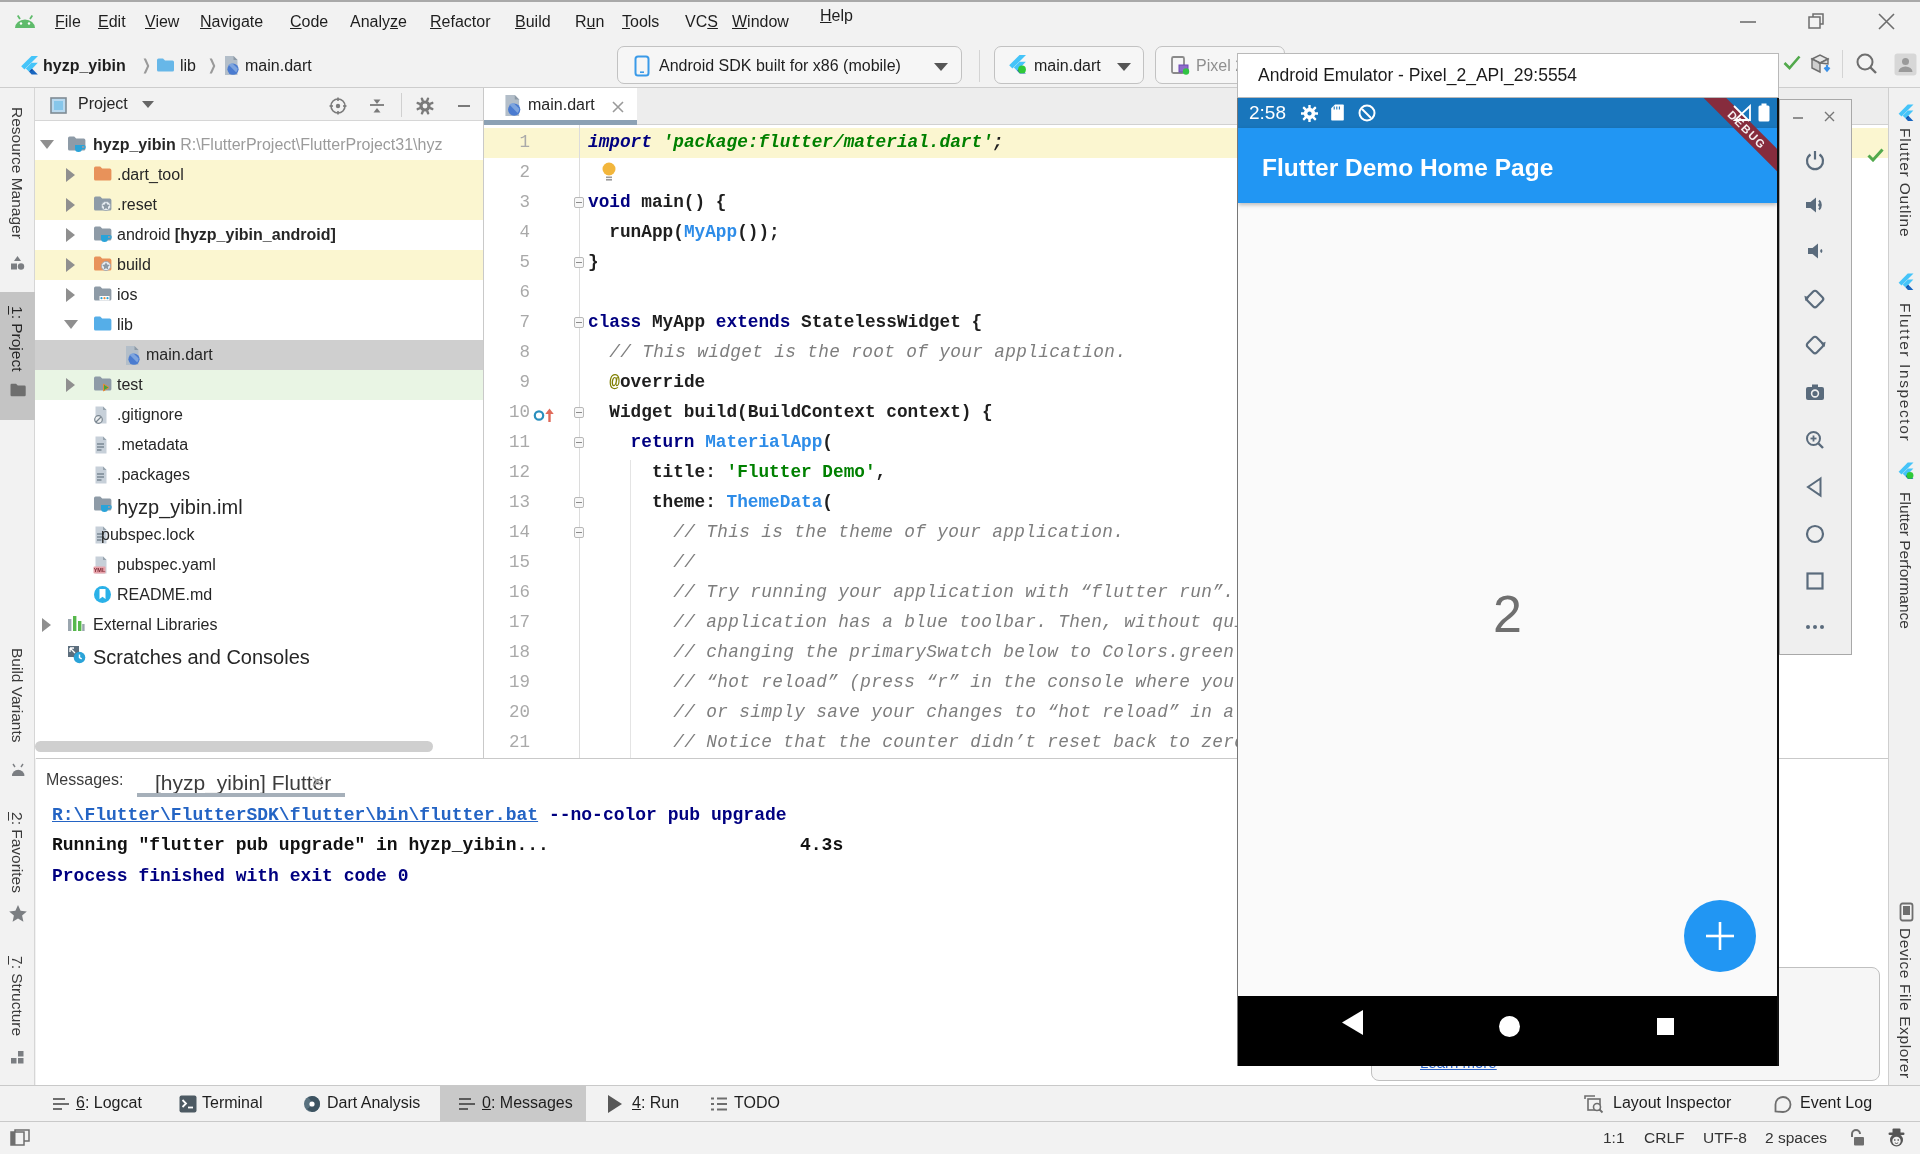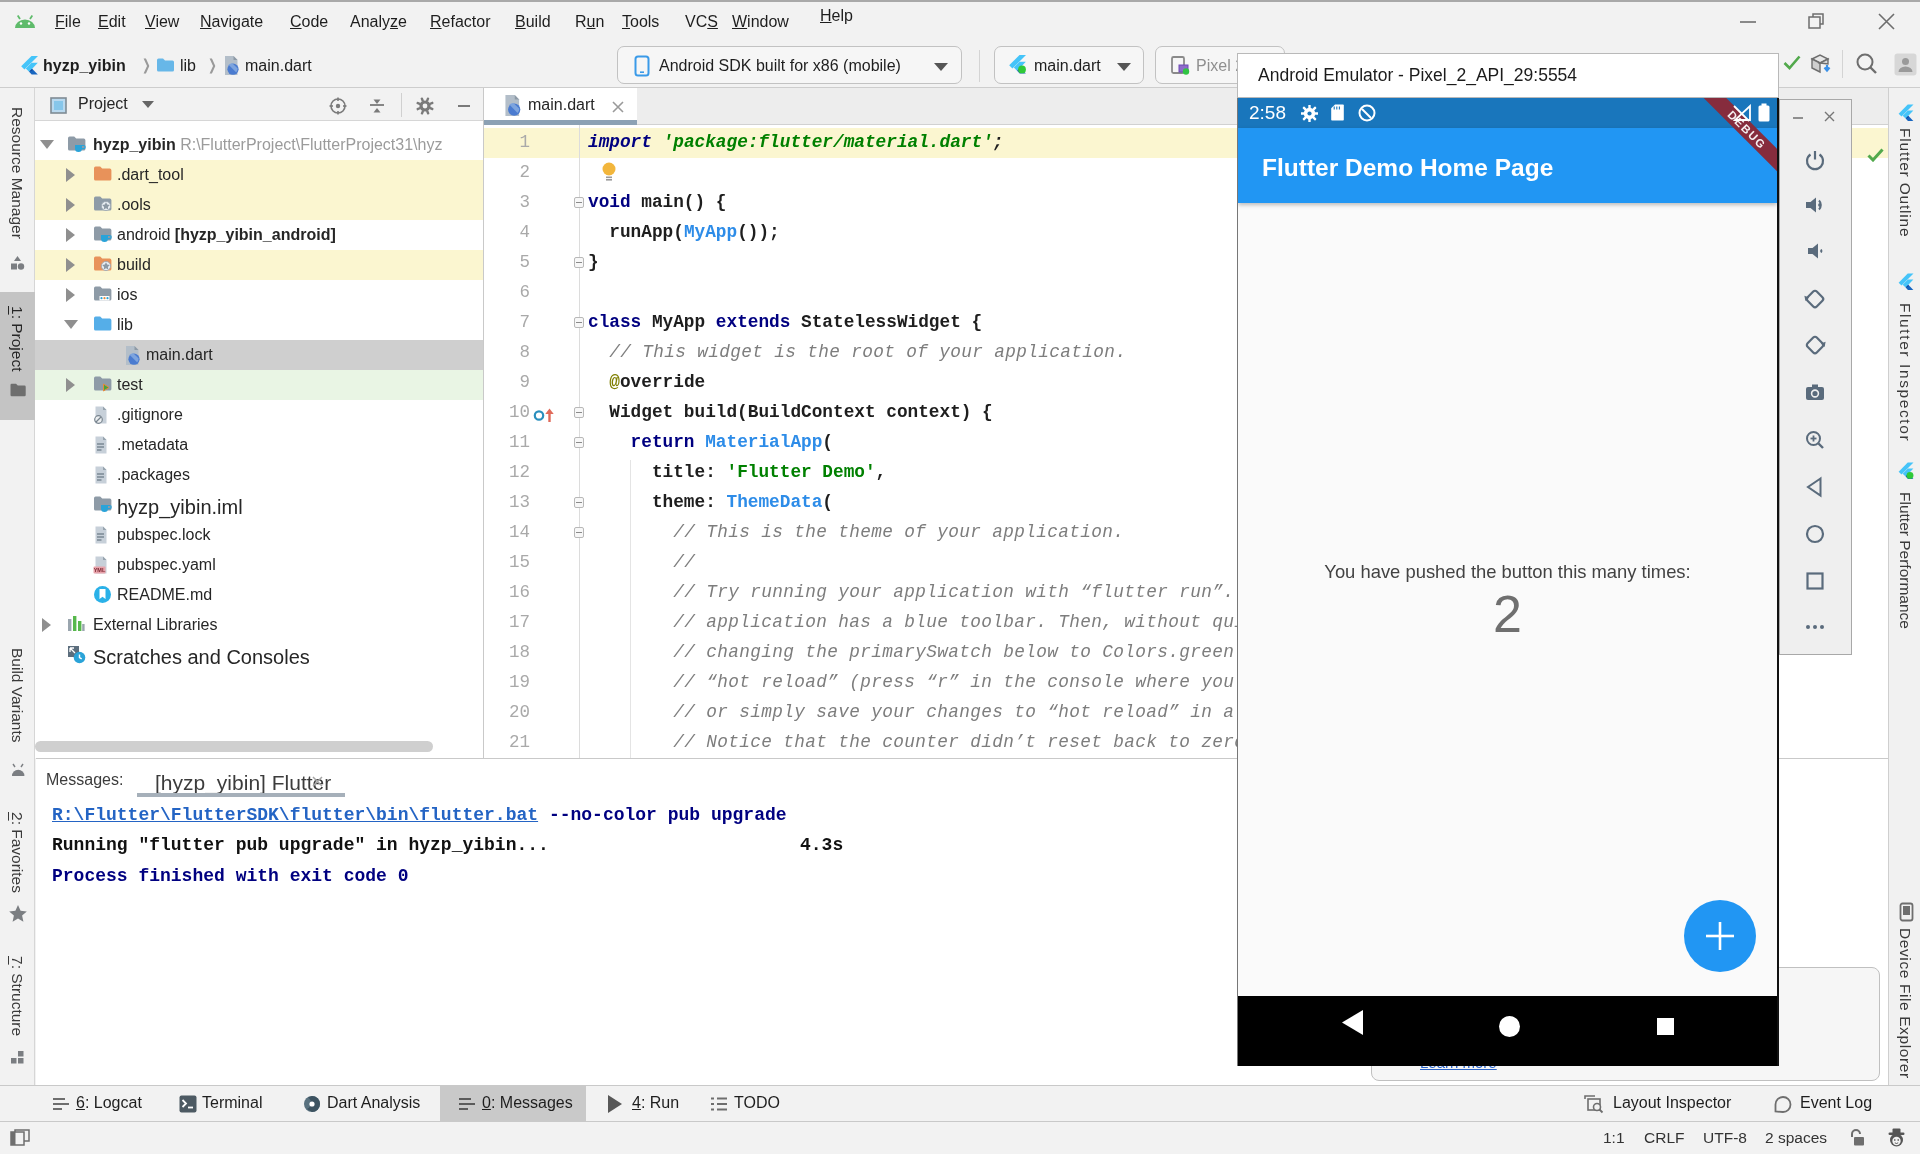--- a/index.html
+++ b/index.html
@@ -201,21 +201,21 @@
       <div class="abs nw" style="left:82px;top:78px;font-size:16px;color:#262626;">.dart_tool</div>
       <div class="abs" style="left:0;top:102px;width:448px;height:30px;background:#fbf6d0"></div>
       <div class="abs" style="left:31px;top:110px;width:0;height:0;border-top:7px solid transparent;border-bottom:7px solid transparent;border-left:9px solid #8f8f8f;"></div>
       <div class="abs" style="left:58px;top:107px;">
         <svg width="19" height="17" viewBox="0 0 19 17">
           <path d="M1 3.2 a1.6 1.6 0 0 1 1.6-1.6 H7.2 l2 2 H16.8 A1.6 1.6 0 0 1 18.4 5.2 V14 a1.6 1.6 0 0 1-1.6 1.6 H2.6 A1.6 1.6 0 0 1 1 14 Z" fill="#8e9ba7"></path>
           <circle cx="13" cy="11" r="4.6" fill="#e9eef2" stroke="#9aa5ae" stroke-width="0.8"></circle>
           <path d="M13 7.2 l1.2 2.4 2.6 .4 -1.9 1.9 .4 2.6 -2.3-1.2 -2.3 1.2 .4-2.6 -1.9-1.9 2.6-.4 z" fill="#8d99a4"></path>
         </svg>
       </div>
-      <div class="abs nw" style="left:82px;top:108px;font-size:16px;color:#262626;">.ools</div>
+      <div class="abs nw" style="left:82px;top:108px;font-size:16px;color:#262626;">.reset</div>
       <div class="abs" style="left:31px;top:140px;width:0;height:0;border-top:7px solid transparent;border-bottom:7px solid transparent;border-left:9px solid #8f8f8f;"></div>
       <div class="abs" style="left:58px;top:137px;">
         <svg width="19" height="17" viewBox="0 0 19 17">
           <path d="M1 3.2 a1.6 1.6 0 0 1 1.6-1.6 H7.2 l2 2 H16.8 A1.6 1.6 0 0 1 18.4 5.2 V14 a1.6 1.6 0 0 1-1.6 1.6 H2.6 A1.6 1.6 0 0 1 1 14 Z" fill="#8e9ba7"></path>
           <path d="M8 10 h7 v3.5 a3.5 3.5 0 0 1-7 0 Z" fill="#2aa3d8"></path>
           <path d="M15 10.5 h1.6 a1.6 1.6 0 0 1 0 3.2 h-1.6" fill="none" stroke="#2aa3d8" stroke-width="1.2"></path>
         </svg>
       </div>
       <div class="abs nw" style="left:82px;top:138px;font-size:16px;color:#262626;">android <b>[hyzp_yibin_android]</b></div>
       <div class="abs" style="left:0;top:162px;width:448px;height:30px;background:#fbf6d0"></div>
@@ -307,21 +307,21 @@
         <svg width="16" height="20" viewBox="0 0 16 20">
           <path d="M2.5 1.5 L10 1.5 L13.5 5 L13.5 18.5 L2.5 18.5 Z" fill="#c7d0d9"></path>
           <path d="M10 1.5 L13.5 5 L10 5 Z" fill="#97a3ae"></path>
           <g stroke="#6f7d89" stroke-width="1.3">
             <line x1="4" y1="9" x2="11" y2="9"></line>
             <line x1="4" y1="12" x2="11" y2="12"></line>
             <line x1="4" y1="15" x2="8.5" y2="15"></line>
           </g>
         </svg>
       </div>
-      <div class="abs nw" style="left:82px;top:438px;font-size:16px;color:#262626;">pubspec.lock</div>
+      <div class="abs nw" style="left:66px;top:438px;font-size:16px;color:#262626;">pubspec.lock</div>
       <div class="abs" style="left:58px;top:467px;">
         <svg width="16" height="20" viewBox="0 0 16 20">
           <path d="M2.5 1.5 L10 1.5 L13.5 5 L13.5 18.5 L2.5 18.5 Z" fill="#c7d0d9"></path>
           <path d="M10 1.5 L13.5 5 L10 5 Z" fill="#97a3ae"></path>
           <rect x="0.5" y="11.5" width="12" height="7" rx="1" fill="#e8a3ab"></rect>
           <text x="6.5" y="17.2" font-size="5.5" font-weight="bold" fill="#7d2a35" text-anchor="middle" font-family="Liberation Sans">YML</text>
         </svg>
       </div>
       <div class="abs nw" style="left:82px;top:468px;font-size:16px;color:#262626;">pubspec.yaml</div>
       <div class="abs" style="left:58px;top:497px;">
@@ -599,21 +599,20 @@
     <svg class="abs" style="left:494px;top:6px;" width="21" height="18" viewBox="0 0 21 18">
         <path d="M18 2 L18 16 L3 16 Z" fill="none" stroke="#fff" stroke-width="1.8"></path>
         <line x1="2" y1="2" x2="17" y2="17" stroke="#fff" stroke-width="1.8"></line>
       </svg>
     <svg class="abs" style="left:520px;top:5px;" width="12" height="19" viewBox="0 0 12 19">
         <rect x="0.5" y="2.5" width="11" height="16" rx="1.5" fill="#fff"></rect>
         <rect x="3.5" y="0.5" width="5" height="3" fill="#fff"></rect>
       </svg>
     <div class="abs" style="left:24px;top:56px;font-size:24.5px;font-weight:bold;color:#fff;">Flutter Demo Home Page</div>
 
-    <div class="abs" style="left:0;top:463px;width:539px;font-size:18.4px;color:#424242;text-align:center;">You have pushed the button this many times:</div>
     <div class="abs" style="left:0;top:486px;width:539px;font-size:52px;color:#6f6f6f;text-align:center;">2</div>
 
     <div class="abs" style="left:446px;top:802px;width:72px;height:72px;border-radius:50%;background:#2196f3;"></div>
     <svg class="abs" style="left:446px;top:802px;" width="72" height="72" viewBox="0 0 72 72">
         <line x1="22" y1="36" x2="50" y2="36" stroke="#fff" stroke-width="2.6"></line>
         <line x1="36" y1="22" x2="36" y2="50" stroke="#fff" stroke-width="2.6"></line>
       </svg>
 
     <div class="abs" style="left:0;top:898px;width:540px;height:70px;background:#000;"></div>
     <svg class="abs" style="left:104px;top:912px;" width="22" height="25" viewBox="0 0 22 25">

